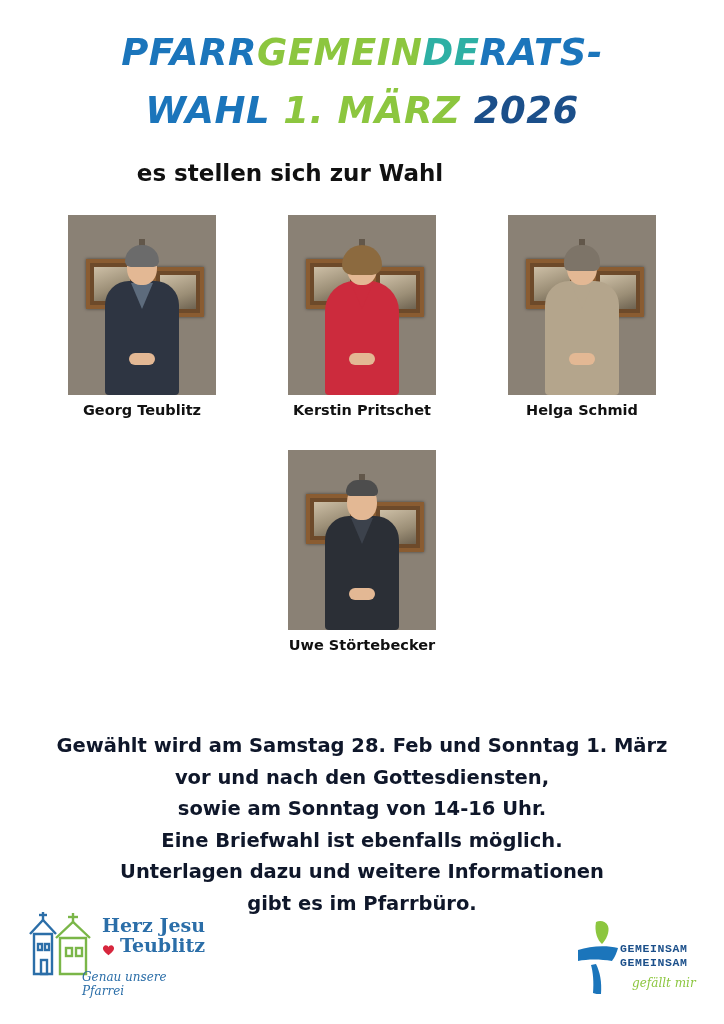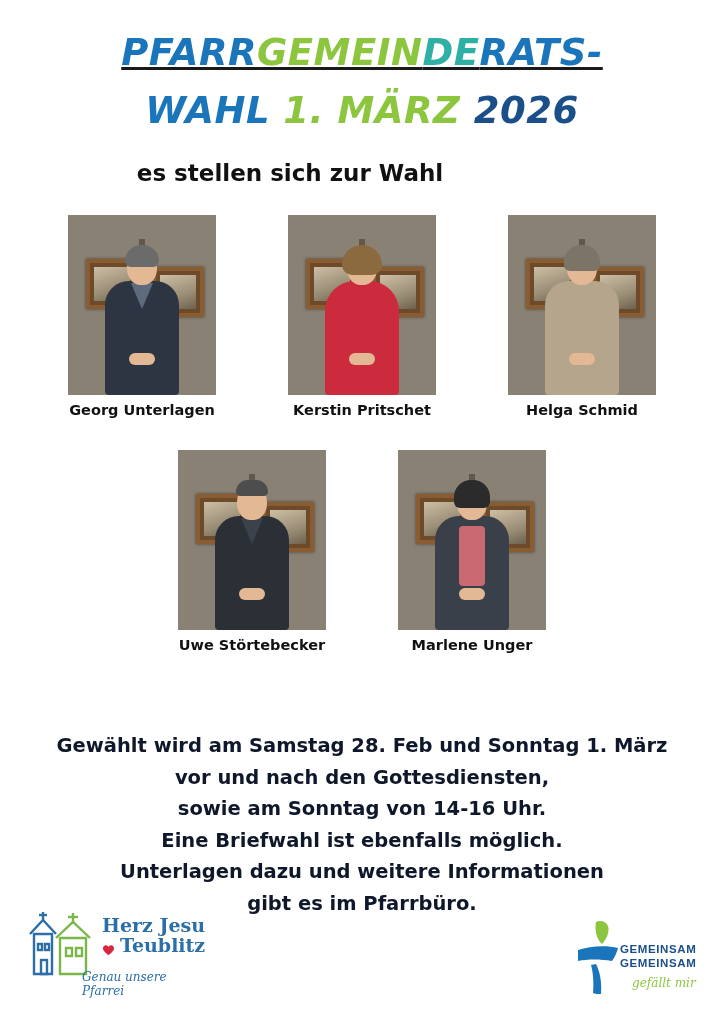--- a/index.html
+++ b/index.html
@@ -30,21 +30,21 @@
     width: 724px;
     text-align: center;
     line-height: 1.0;
   }
   .title-line {
     font-family: "DejaVu Sans", sans-serif;
     font-weight: bold;
     font-style: italic;
     letter-spacing: 0.5px;
   }
-  .title-line1 { font-size: 37px; text-decoration: underline; }
+  .title-line1 { font-size: 37px; }
   .title-line2 { font-size: 37px; margin-top: 21px; }
   .t-blue  { color: #1b75bb; }
   .t-green { color: #8cc63f; }
   .t-teal  { color: #2eb0a4; }
   .t-dark  { color: #1b4f8a; }
 
   
   .subtitle {
     position: absolute;
     top: 160px;
@@ -261,21 +261,21 @@
     position: absolute;
     right: 20px;
     bottom: 22px;
     width: 132px;
     height: 88px;
   }
   .logo-right .gg-text {
     position: absolute;
     left: 48px;
     top: 28px;
-    font-family: Liberation Sans, sans-serif;
+    font-family: Liberation Mono, monospace;
     font-weight: bold;
     font-size: 11.5px;
     letter-spacing: 0.6px;
     color: #1b4f8a;
     line-height: 1.25;
   }
   .logo-right .gg-slogan {
     position: absolute;
     left: 60px;
     top: 62px;
@@ -314,21 +314,21 @@
             <div class="frame-inner"></div>
           </div>
         <div class="person">
           <div class="body" style="background:#2e3542;"></div>
           <div class="collar" style="background:#5d6b7c;"></div>
           <div class="head"></div>
           <div class="hair" style="background:#6b6b6b;"></div>
           <div class="hands"></div>
         </div>
       </div>
-      <div class="caption">Georg Unterlagen</div>
+      <div class="caption">Georg Teublitz</div>
     </div>
 
     <div class="candidate">
       <div class="photo">
         <div class="stones"></div>
         <div class="cross"></div>
         <div class="frame">
             <div class="frame-inner"></div>
           </div>
         <div class="frame right">
@@ -384,40 +384,20 @@
           <div class="body" style="background:#2b2f36;"></div>
           <div class="collar" style="background:#3c424c;"></div>
           <div class="head"></div>
           <div class="hair" style="background:#4d4d4d; width:32px; height:16px;"></div>
           <div class="hands"></div>
         </div>
       </div>
       <div class="caption">Uwe Störtebecker</div>
     </div>
 
-    <div class="candidate">
-      <div class="photo">
-        <div class="stones"></div>
-        <div class="cross"></div>
-        <div class="frame">
-            <div class="frame-inner"></div>
-          </div>
-        <div class="frame right">
-            <div class="frame-inner"></div>
-          </div>
-        <div class="person">
-          <div class="body" style="background:#3a4049;"></div>
-          <div class="collar" style="background:#c96a72; width:26px; height:60px; clip-path:none; top:46px; border-radius:4px;"></div>
-          <div class="head"></div>
-          <div class="hair" style="background:#2b2b2b; width:36px; height:28px;"></div>
-          <div class="hands"></div>
-        </div>
-      </div>
-      <div class="caption">Marlene Unger</div>
-    </div>
 
   </div>
 
   <div class="bodytext">
     <div>Gewählt wird am Samstag 28. Feb und Sonntag 1. März</div>
     <div>vor und nach den Gottesdiensten,</div>
     <div>sowie am Sonntag von 14-16 Uhr.</div>
     <div>Eine Briefwahl ist ebenfalls möglich.</div>
     <div>Unterlagen dazu und weitere Informationen</div>
     <div>gibt es im Pfarrbüro.</div>

